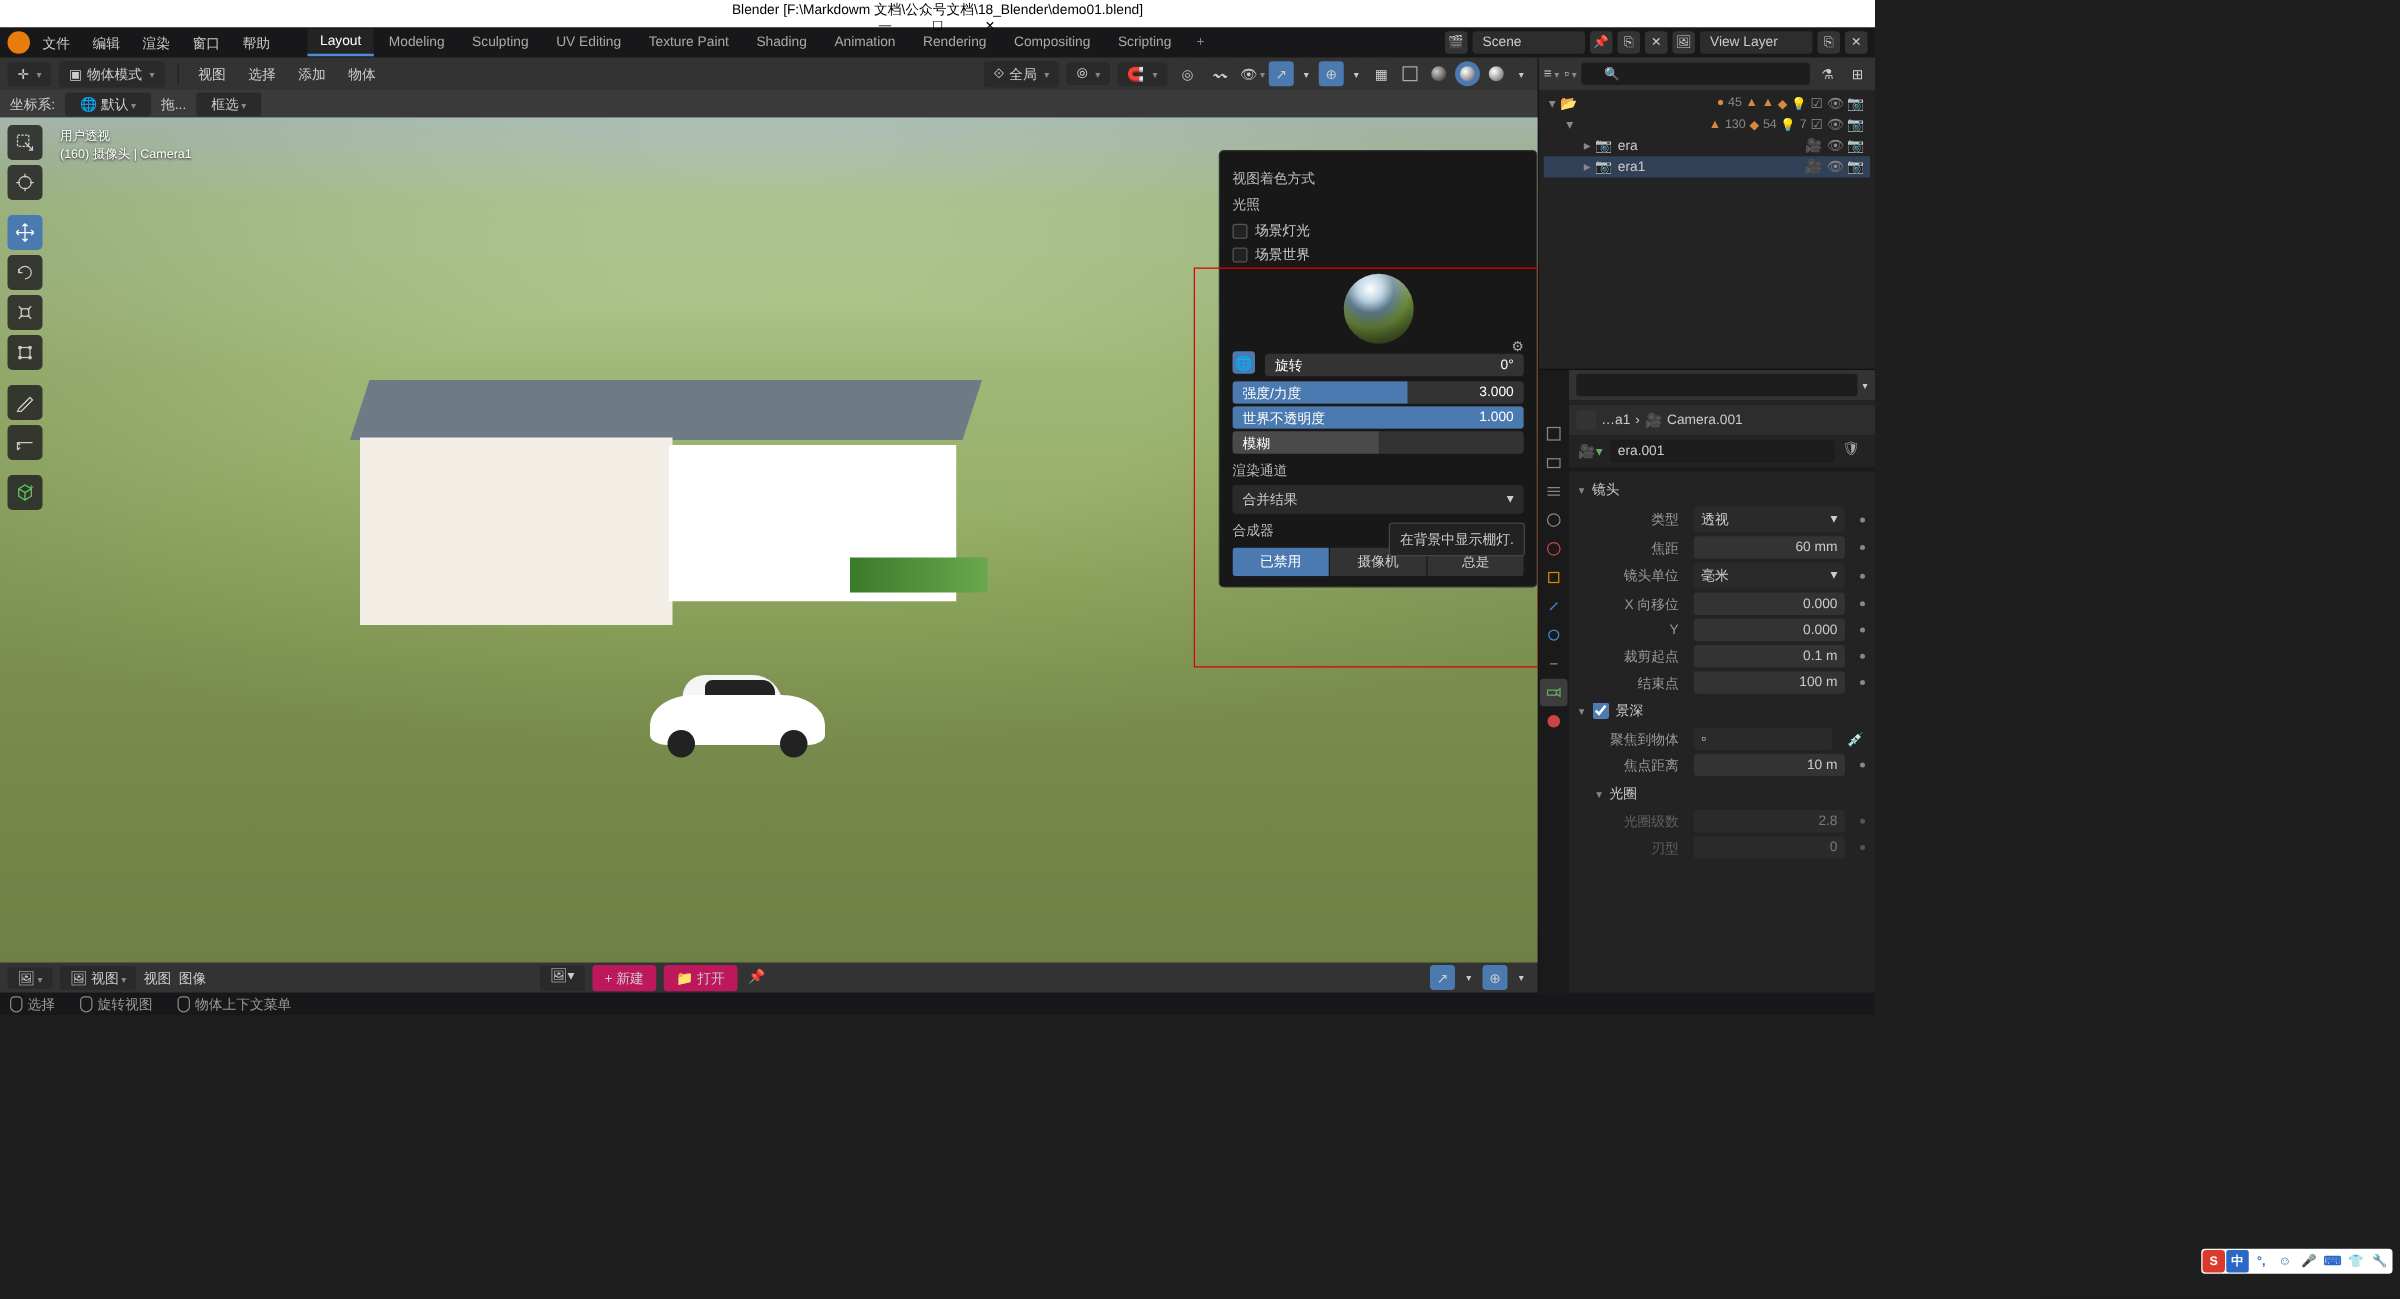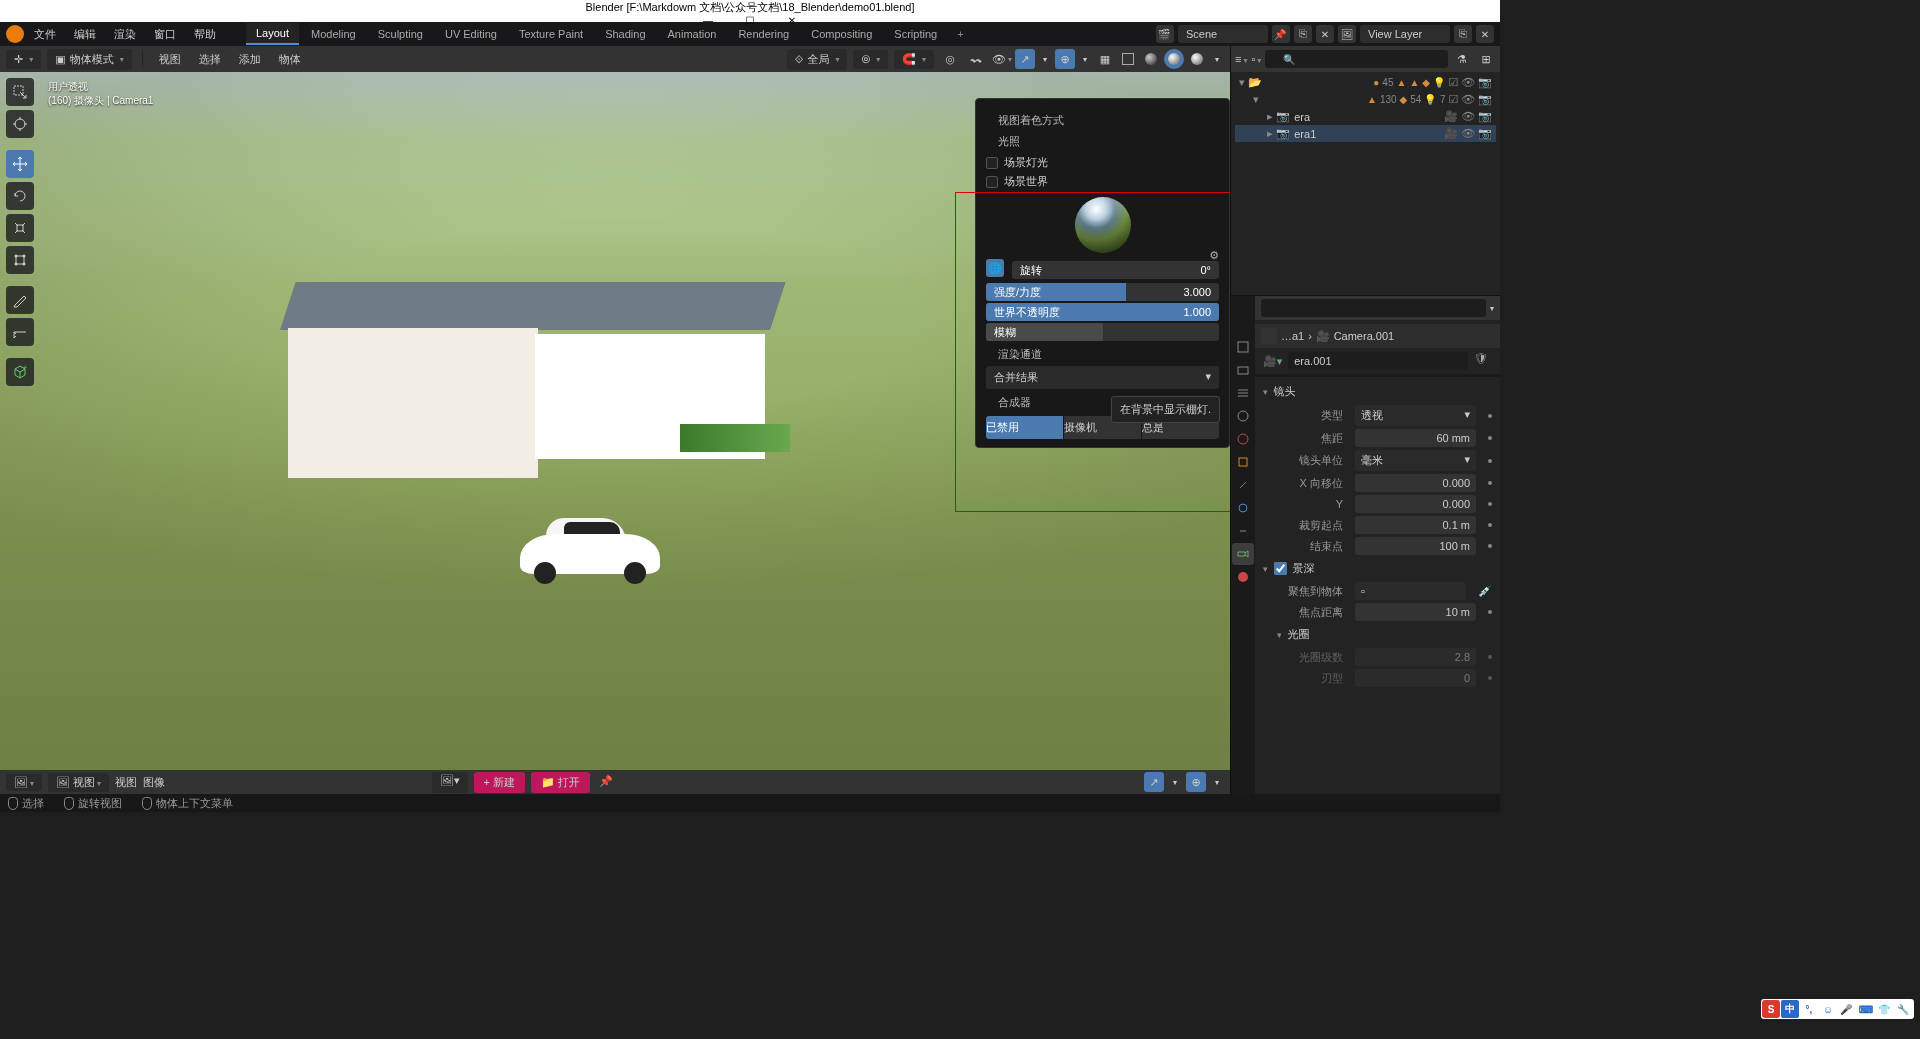--- a/index.html
+++ b/index.html
@@ -61,35 +61,35 @@
 .car .w1 { left: 14px; } .car .w2 { left: 104px; }
 
 .vp-footer { height: 24px; background: #333; display: flex; align-items: center; padding: 0 6px; gap: 6px; }
 .vp-footer .dd { background: #2a2a2a; padding: 2px 8px; border-radius: 3px; }
 .vp-footer .center { margin: 0 auto; display: flex; gap: 6px; }
 .vp-footer .btn { background: #be185d; padding: 3px 10px; border-radius: 3px; }
 .vp-footer .right { margin-left: auto; display: flex; gap: 4px;}
 
 .shading-popup { position: absolute; top: 26px; right: 0; width: 255px; background: #181818; border: 1px solid #333; border-radius: 4px; padding: 8px 10px; z-index: 50; font-size: 11px;}
 .redbox { position: absolute; top: 120px; right: -1px; width: 276px; height: 320px; border: 1px solid #d00; z-index: 51; pointer-events: none;}
-.shading-popup h5 { font-weight: normal; color: #bbb; margin: 6px 12px 4px; font-size: 11px;}
+.shading-popup h5 { font-weight: normal; color: #bbb; margin: 6px 0 4px; font-size: 11px;}
 .shading-popup .chk { display: flex; align-items: center; gap: 6px; padding: 2px 0; }
 .shading-popup .chk .box { width: 12px; height: 12px; border: 1px solid #555; background: #222; border-radius: 2px;}
 .hdri-preview { width: 56px; height: 56px; border-radius: 50%; margin: 6px auto; background: radial-gradient(circle at 38% 22%, #fff 0%, #b8cfe0 18%, #5e7c8d 34%, #6d8a3d 55%, #2e4418 90%); position: relative;}
 .hdri-preview::after { content:""; position:absolute; inset:0; border-radius:50%; background: linear-gradient(180deg, rgba(255,255,255,0.3) 0%, transparent 40%, rgba(0,0,0,.3) 100%);}
 .gear-ic { position:absolute; right: 10px; top: 150px; color:#aaa;}
 .slider-row { display: flex; height: 18px; margin: 2px 0; border-radius: 3px; overflow: hidden; background: #333; position: relative; align-items: center;}
 .slider-row .fill { position:absolute; left:0; top:0; bottom:0; background: #4a7ab0;}
 .slider-row .lbl { position: relative; padding-left: 8px; color: #fff; z-index:1; flex:1;}
 .slider-row .val { position: relative; padding-right: 8px; color:#fff; z-index:1;}
 .slider-row.gray .fill { background: #4a4a4a; }
 .tooltip-sm { position: absolute; right: 10px; top: 298px; background: #222; padding: 5px 8px; border:1px solid #444; border-radius: 3px; font-size: 11px; z-index:55;margin-top:26px;}
 .dd-full { background: #2a2a2a; padding: 4px 8px; border-radius: 3px; display:flex; justify-content:space-between; margin-top:4px;}
 .btn-row { display:flex; gap:1px; margin-top:6px; border-radius:3px; overflow:hidden;}
-.btn-row .b { flex:1; padding:4px 0; background:#333;}
+.btn-row .b { flex:1; text-align:center; padding:4px 0; background:#333;}
 .btn-row .b.active { background:#4a7ab0; color:#fff;}
 .world-ic { width:18px; height:18px; background:#4a7ab0; border-radius:3px; display:inline-flex; align-items:center; justify-content:center; margin-right:4px;}
 
 .right-panel { width: 270px; background: #232323; display: flex; flex-direction: column; border-left: 1px solid #111;}
 .outliner { height: 250px; border-bottom: 1px solid #111; display:flex; flex-direction:column; }
 .outliner-header { height: 26px; background:#333; display:flex; align-items:center; padding:0 4px; gap:4px;}
 .outliner-header .search { flex:1; background:#1d1d1d; border-radius:3px; height:18px; padding:0 18px; font-size:10px; color:#666; display:flex; align-items:center;}
 .outliner-body { flex:1; overflow:hidden; padding: 2px 4px; font-size:11px;}
 .out-row { display:flex; align-items:center; padding:2px 4px; gap:4px;}
 .out-row .stats { margin-left:auto; display:flex; gap:3px; align-items:center;}
@@ -223,20 +223,26 @@
         <div class="shading-btn round sel">
             <div class="circ"></div>
           </div>
         <div class="shading-btn round">
             <div class="circ"></div>
           </div>
         <div class="shading-dropdown">▾</div>
       </div>
     </div>
 
+    <div class="vp-subheader">
+      <span>坐标系:</span>
+      <div class="dd2 chevd">🌐 <span>默认</span></div>
+      <span>拖...</span>
+      <div class="dd2 chevd">框选</div>
+    </div>
 
     <div class="viewport blur">
       <div class="vp-label">
         <div>用户透视</div>
         <div>(160) 摄像头 | Camera1</div>
       </div>
       <div class="toolbar-left">
         <div class="tool-btn">
             <svg viewBox="0 0 16 16">
               <rect x="2" y="2" width="9" height="9" fill="none" stroke="currentColor" stroke-dasharray="2 1"></rect>

